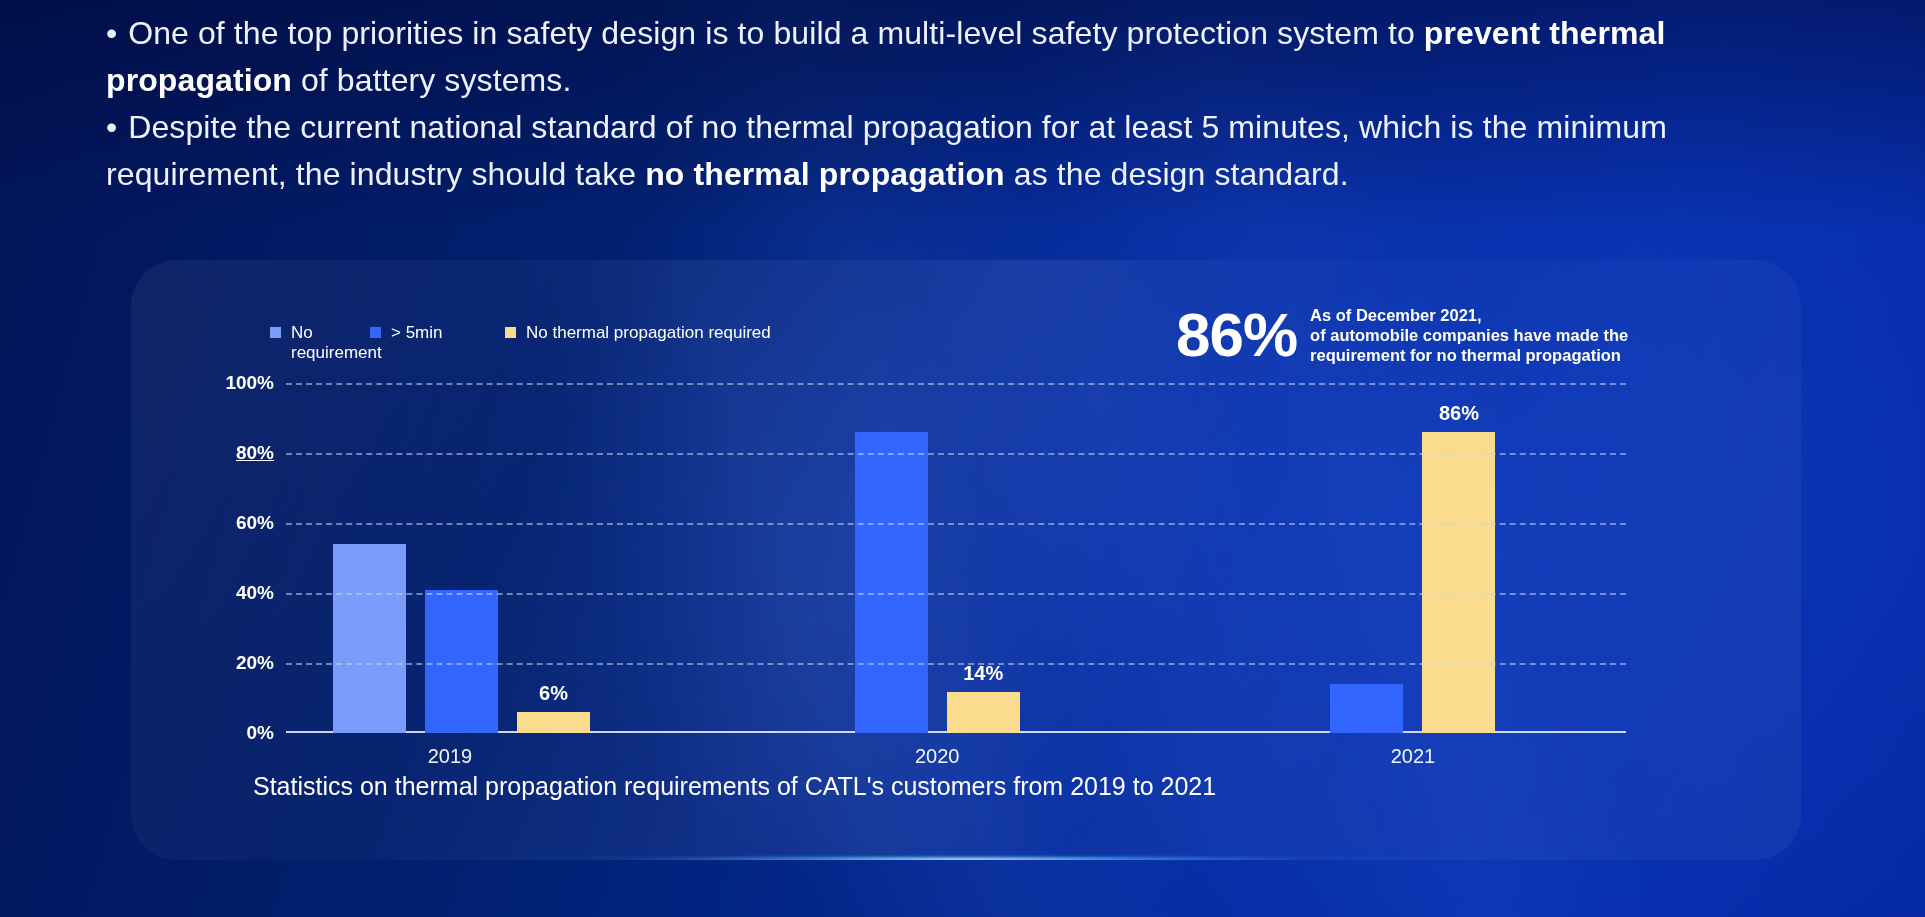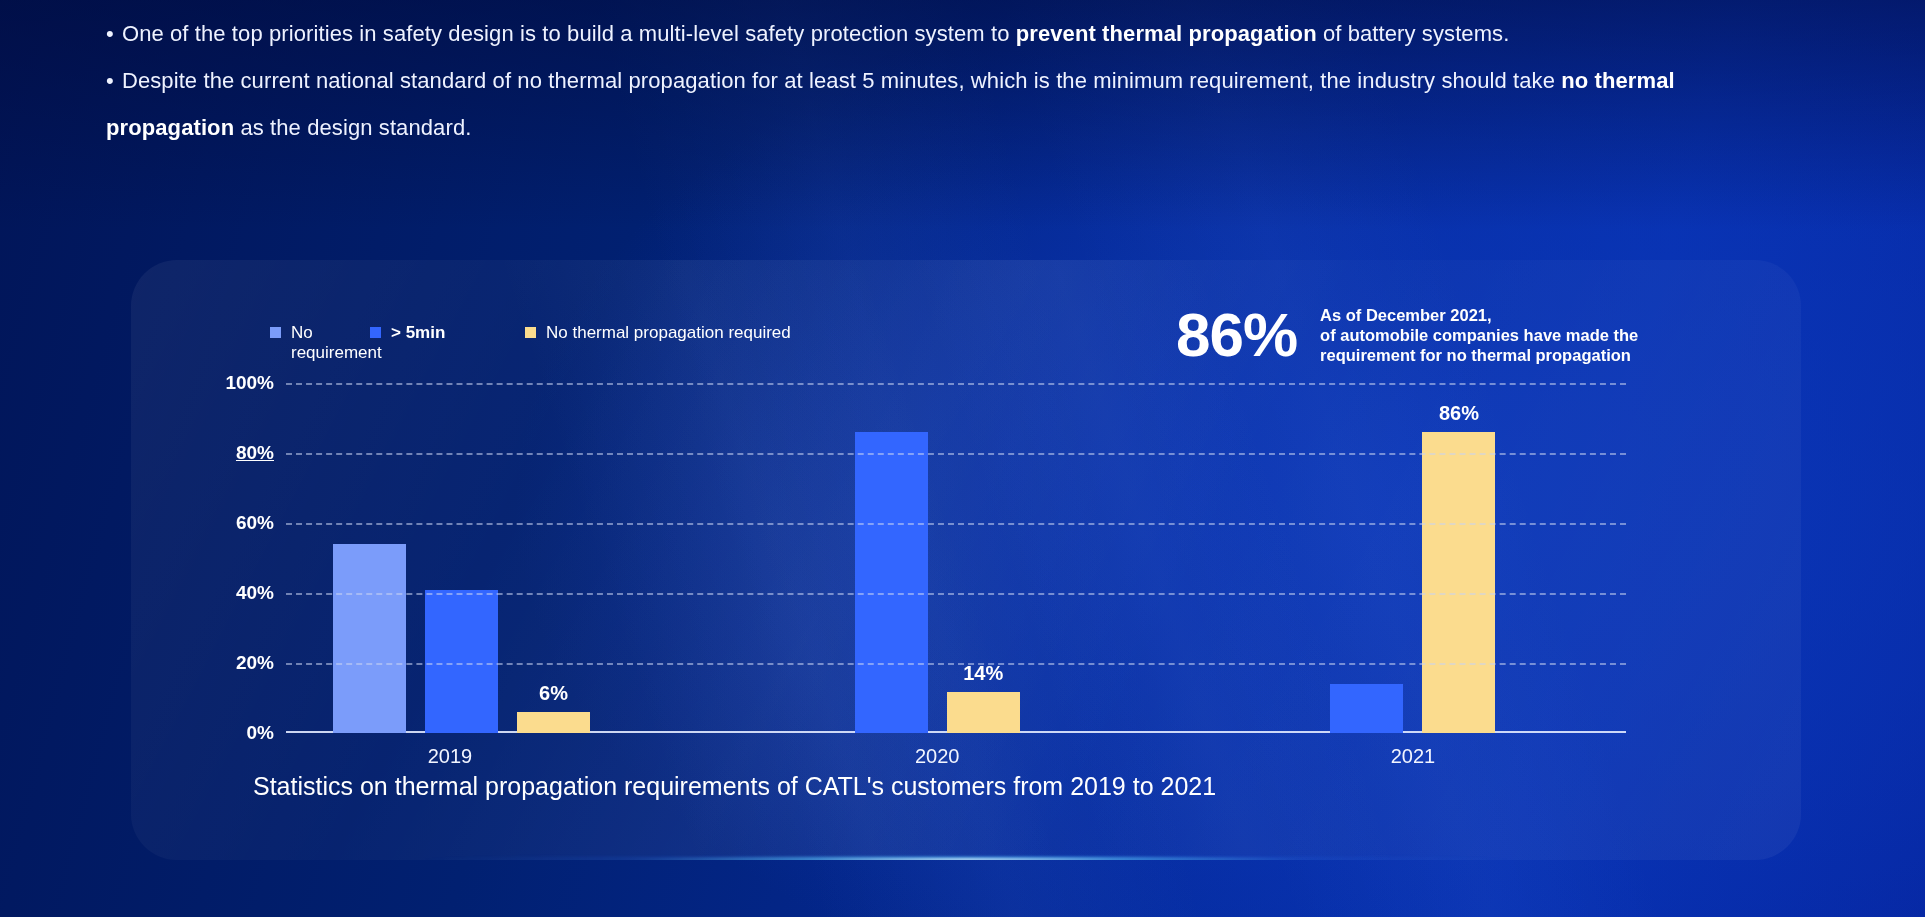--- a/index.html
+++ b/index.html
@@ -39,21 +39,21 @@
     pointer-events: none;
   }
 
   
   .bullets {
     position: absolute;
     left: 106px;
     top: 10px;
     width: 1680px;
     color: #eef2ff;
-    font-size: 22px;
+    font-size: 32px;
     line-height: 47px;
     letter-spacing: 0.1px;
   }
   .bullets p { margin: 0; }
   .bullets b { font-weight: 700; color: #ffffff; }
   .bullet-dot { letter-spacing: 2px; }
 
   
   .card {
     position: absolute;
@@ -99,21 +99,21 @@
   }
   .legend-item { display: flex; align-items: flex-start; }
   .legend-swatch {
     width: 11px; height: 11px;
     margin-top: 4px;
     margin-right: 10px;
     flex: none;
   }
   .legend-label { white-space: pre-line; }
   .lg-0 { width: 100px; }
-  .lg-1 { width: 155px; font-weight: bold; }
+  .lg-1 { width: 135px; }
 
   
   .plot {
     position: absolute;
     left: 155px;
     top: 123px;
     width: 1340px;
     height: 350px;
   }
   .gridline {
@@ -176,21 +176,21 @@
     align-items: center;
   }
   .callout-pct {
     color: #ffffff;
     font-size: 62px;
     font-weight: 700;
     letter-spacing: -1px;
     line-height: 1;
   }
   .callout-text {
-    margin-left: 23px;
+    margin-left: 13px;
     color: #ffffff;
     font-size: 16.5px;
     line-height: 20px;
     font-weight: 700;
     white-space: pre-line;
   }
 
   
   .chart-caption {
     position: absolute;

